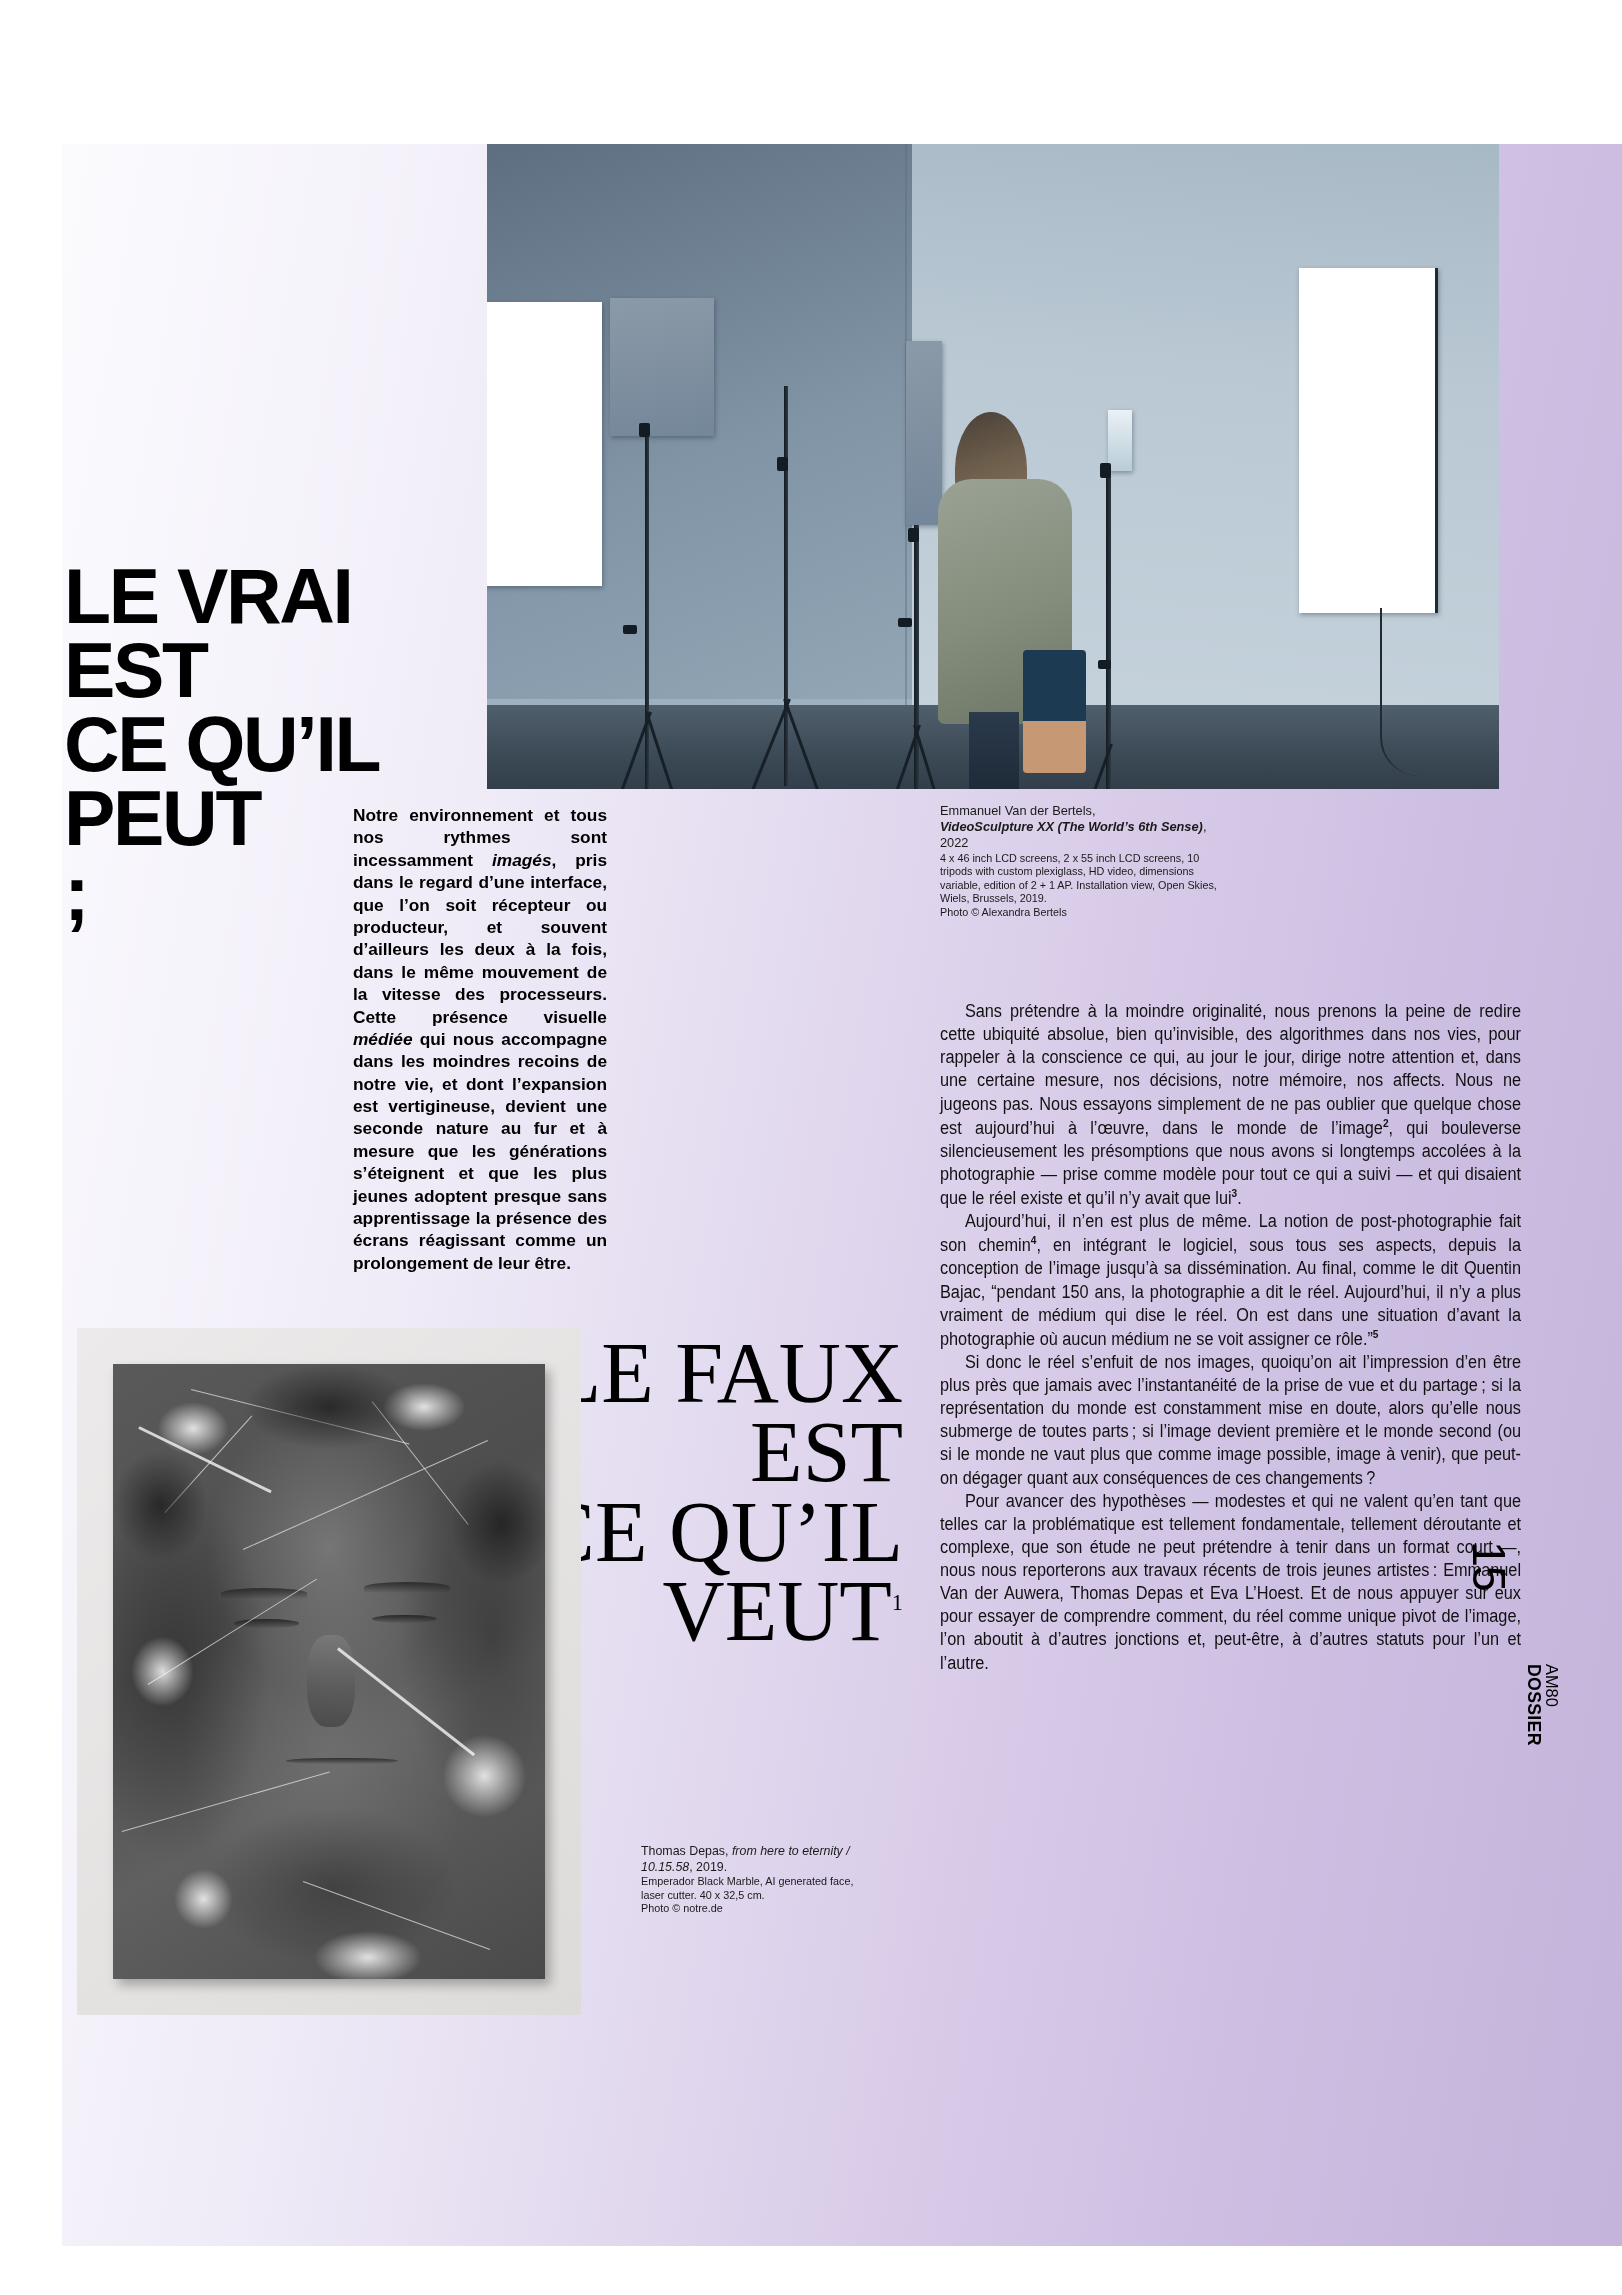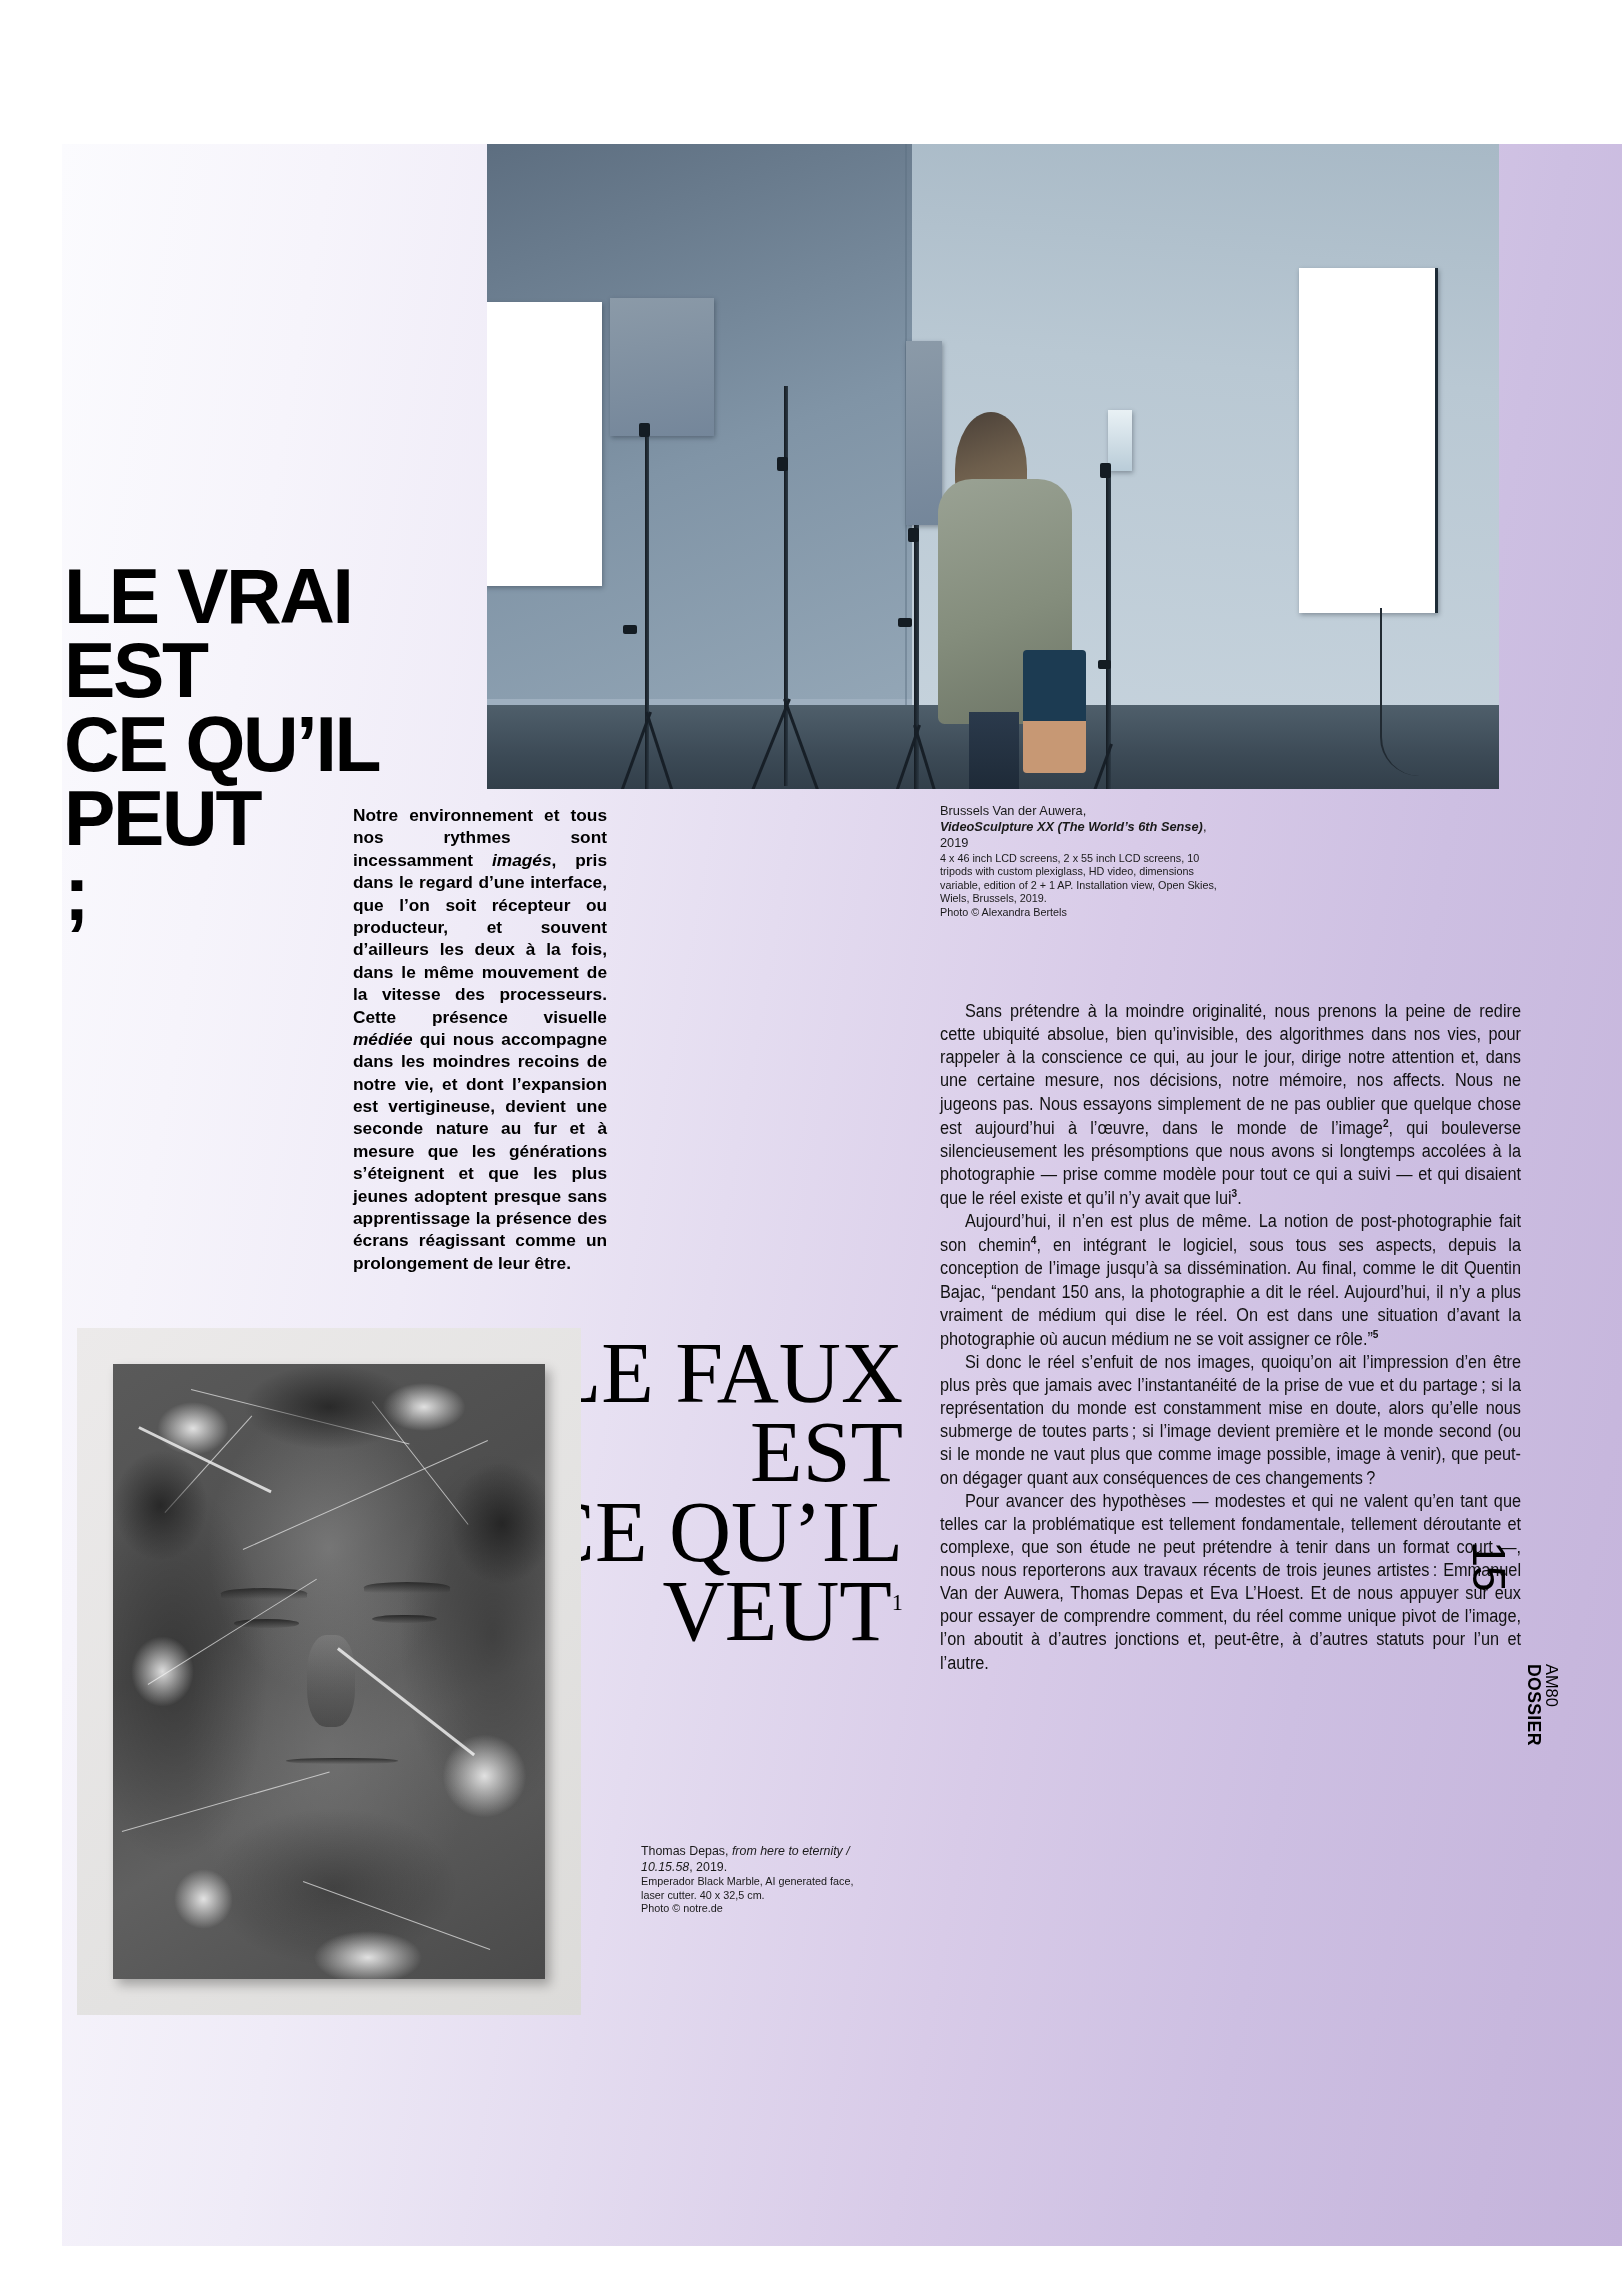--- a/index.html
+++ b/index.html
@@ -388,23 +388,23 @@
     <span class="ln">EST</span>
     <span class="ln">CE QU’IL</span>
     <span class="ln">PEUT</span>
     <span class="semi">;</span>
   </h1>
 
   <div id="intro">Notre environnement et tous nos rythmes sont incessamment <em>imagés</em>, pris dans le regard d’une interface, que l’on soit récepteur ou producteur, et souvent d’ailleurs les deux à la fois, dans le même mouvement de la vitesse des processeurs. Cette présence visuelle <em>médiée</em> qui nous accompagne dans les moindres recoins de notre vie, et dont l’expansion est vertigineuse, devient une seconde nature au fur et à mesure que les générations s’éteignent et que les plus jeunes adoptent presque sans apprentissage la présence des écrans réagissant comme un prolongement de leur être.</div>
 
   <div id="caption-install">
     <div class="cap-title">
-      <span>Brussels Van der Auwera,</span><br>
+      <span>Emmanuel Van der Bertels,</span><br>
       <i>VideoSculpture XX (The World’s 6th Sense)</i>,<br>
-      <span>2019</span>
+      <span>2022</span>
     </div>
     <div class="cap-body">
       <span>4 x 46 inch LCD screens, 2 x 55 inch LCD screens, 10 tripods with custom plexiglass, HD video, dimensions variable, edition of 2 + 1 AP. Installation view, Open Skies, Wiels, Brussels, 2019.</span><br>
       <span>Photo © Alexandra Bertels</span>
     </div>
   </div>
 
   <div id="col-right">
     <p>Sans prétendre à la moindre originalité, nous prenons la peine de redire cette ubiquité absolue, bien qu’invisible, des algorithmes dans nos vies, pour rappeler à la conscience ce qui, au jour le jour, dirige notre attention et, dans une certaine mesure, nos décisions, notre mémoire, nos affects. Nous ne jugeons pas. Nous essayons simplement de ne pas oublier que quelque chose est aujourd’hui à l’œuvre, dans le monde de l’image<sup>2</sup>, qui bouleverse silencieusement les présomptions que nous avons si longtemps accolées à la photographie — prise comme modèle pour tout ce qui a suivi — et qui disaient que le réel existe et qu’il n’y avait que lui<sup>3</sup>.</p>
     <p>Aujourd’hui, il n’en est plus de même. La notion de post-photographie fait son chemin<sup>4</sup>, en intégrant le logiciel, sous tous ses aspects, depuis la conception de l’image jusqu’à sa dissémination. Au final, comme le dit Quentin Bajac, “pendant 150 ans, la photographie a dit le réel. Aujourd’hui, il n’y a plus vraiment de médium qui dise le réel. On est dans une situation d’avant la photographie où aucun médium ne se voit assigner ce rôle.”<sup>5</sup></p>

